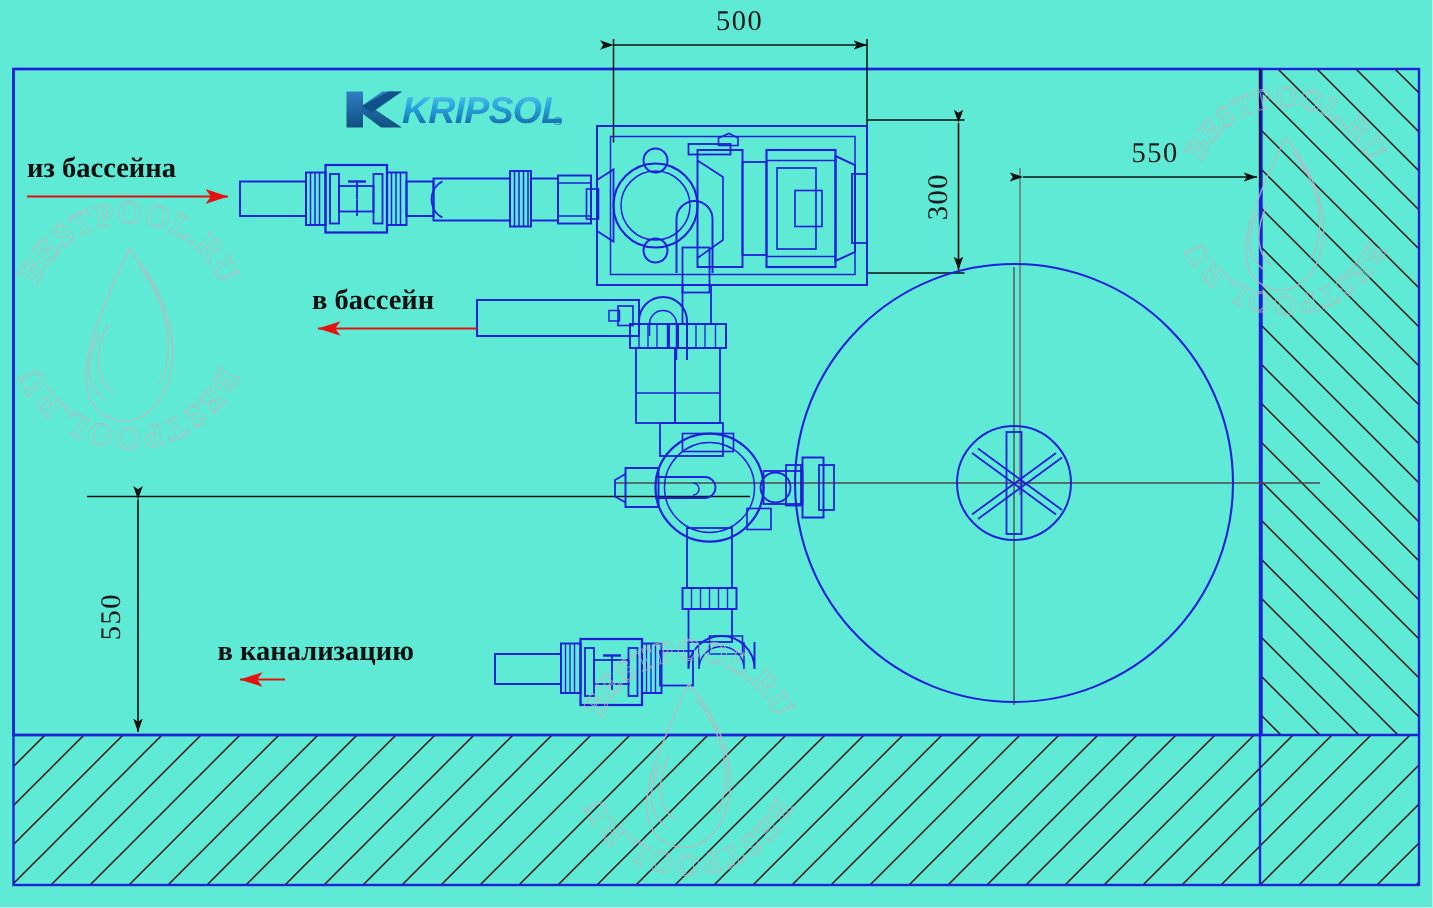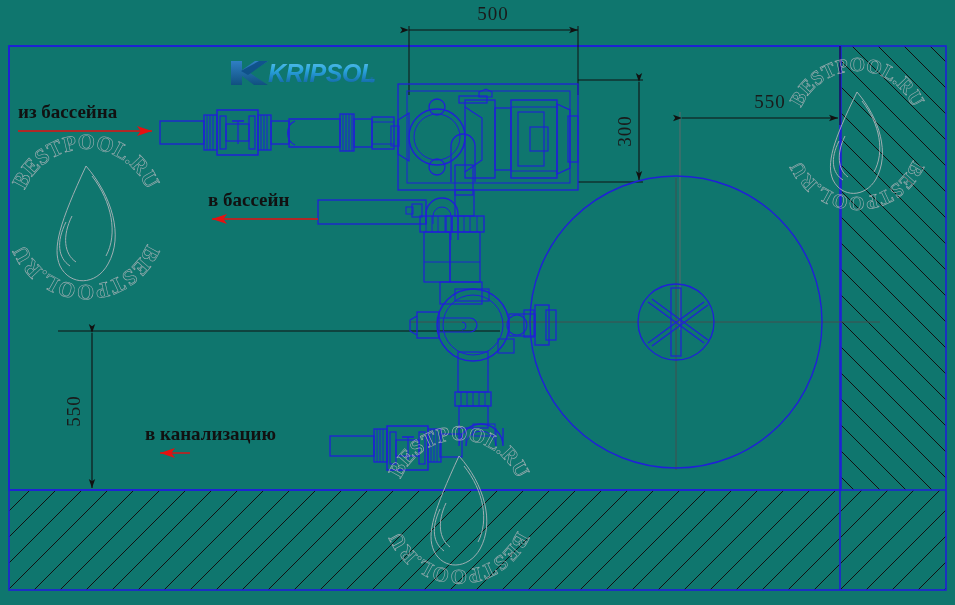--- a/index.html
+++ b/index.html
@@ -10,21 +10,21 @@
   body {
     width: 955px;
     height: 605px;
     overflow: hidden;
     font-family: "Liberation Serif", serif;
   }
   #stage {
     position: relative;
     width: 955px;
     height: 605px;
-    background: #0f766e;
+    background: #5eead4;
   }
   svg.layer {
     position: absolute;
     left: 0;
     top: 0;
     width: 955px;
     height: 605px;
   }
   .dim-text {
     font-family: "Liberation Serif", serif;

